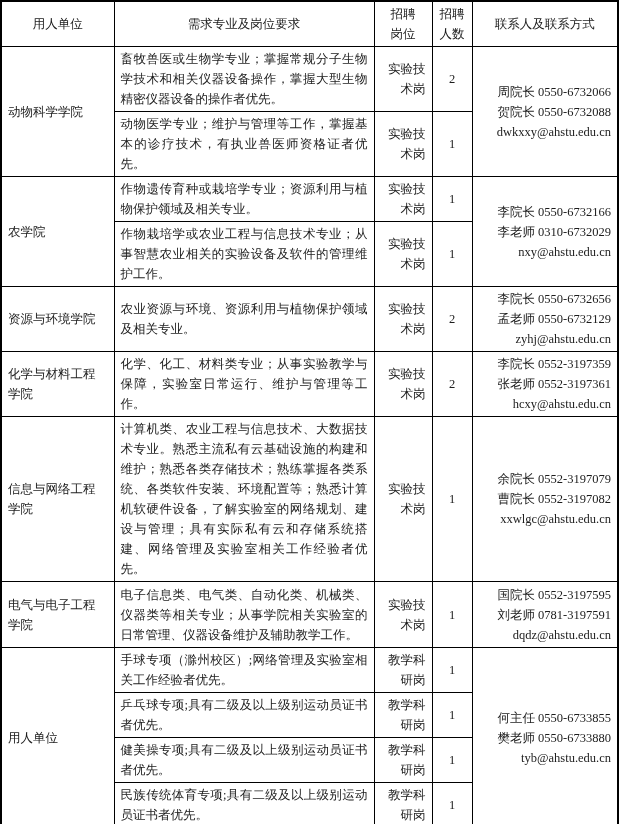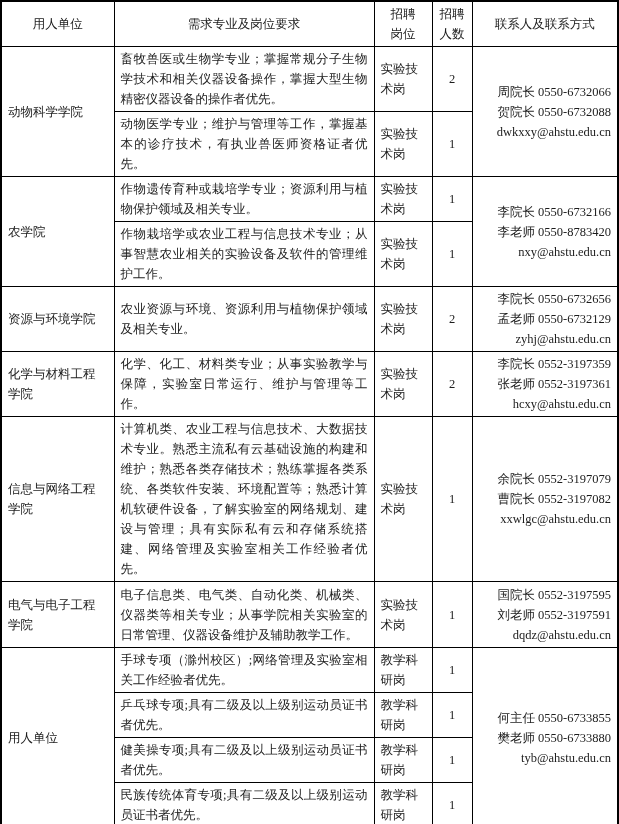--- a/index.html
+++ b/index.html
@@ -29,21 +29,21 @@
     font-weight: normal;
     line-height: 20px;
     vertical-align: middle;
     padding: 2px 6px;
     box-sizing: border-box;
     overflow: hidden;
   }
   th.c-head      { text-align: center; white-space: pre-line; padding: 2px 3px; }
   td.c-unit      { text-align: left; padding: 2px 7px; }
   td.c-req       { text-align: justify; text-justify: inter-ideograph; padding: 2px 4px; margin-left: 6px; }
-  td.c-post      { text-align: left; padding: 2px 7px; }
+  td.c-post      { text-align: right; padding: 2px 7px; }
   td.c-count     { text-align: center; padding: 2px 2px; }
   td.c-contact   { text-align: right; white-space: pre-line; padding: 2px 4px; }
   tr.total-row td { font-weight: bold; }
 </style>
 </head>
 <body>
 
 <div class="page">
   <table class="recruit">
     <colgroup>
@@ -79,21 +79,21 @@
       <td class="c-post">实验技术岗</td>
       <td class="c-count">1</td>
     </tr>
 
     <tr style="height:44px">
       <td class="c-unit" rowspan="2">农学院</td>
       <td class="c-req">作物遗传育种或栽培学专业；资源利用与植物保护领域及相关专业。</td>
       <td class="c-post">实验技术岗</td>
       <td class="c-count">1</td>
       <td class="c-contact" rowspan="2">李院长 0550-6732166
-李老师 0550-8783420
+李老师 0310-6732029
 nxy@ahstu.edu.cn</td>
     </tr>
     <tr style="height:64px">
       <td class="c-req">作物栽培学或农业工程与信息技术专业；从事智慧农业相关的实验设备及软件的管理维护工作。</td>
       <td class="c-post">实验技术岗</td>
       <td class="c-count">1</td>
     </tr>
 
     <tr style="height:60px">
       <td class="c-unit">资源与环境学院</td>
@@ -124,21 +124,21 @@
 曹院长 0552-3197082
 xxwlgc@ahstu.edu.cn</td>
     </tr>
 
     <tr style="height:66px">
       <td class="c-unit">电气与电子工程学院</td>
       <td class="c-req">电子信息类、电气类、自动化类、机械类、仪器类等相关专业；从事学院相关实验室的日常管理、仪器设备维护及辅助教学工作。</td>
       <td class="c-post">实验技术岗</td>
       <td class="c-count">1</td>
       <td class="c-contact">国院长 0552-3197595
-刘老师 0552-3197591
+刘老师 0781-3197591
 dqdz@ahstu.edu.cn</td>
     </tr>
 
     <tr style="height:44px">
       <td class="c-unit" rowspan="4">用人单位</td>
       <td class="c-req">手球专项（滁州校区）;网络管理及实验室相关工作经验者优先。</td>
       <td class="c-post">教学科研岗</td>
       <td class="c-count">1</td>
       <td class="c-contact" rowspan="4">何主任 0550-6733855
 樊老师 0550-6733880

